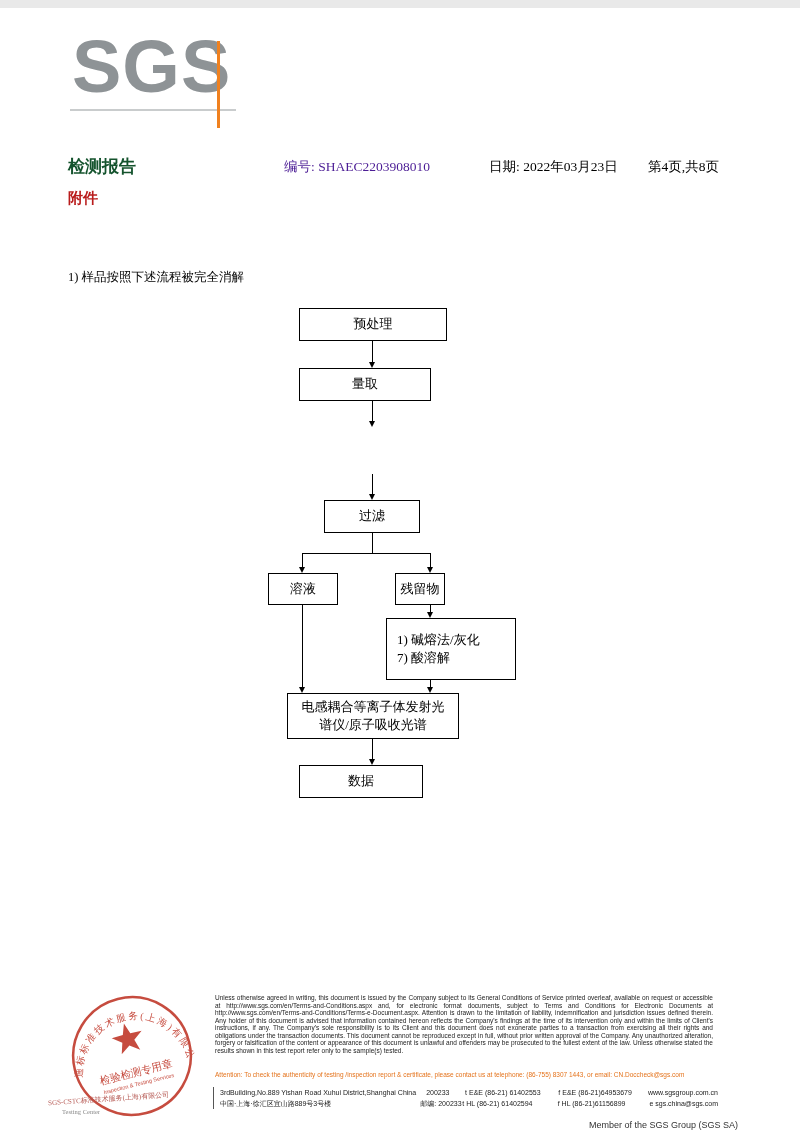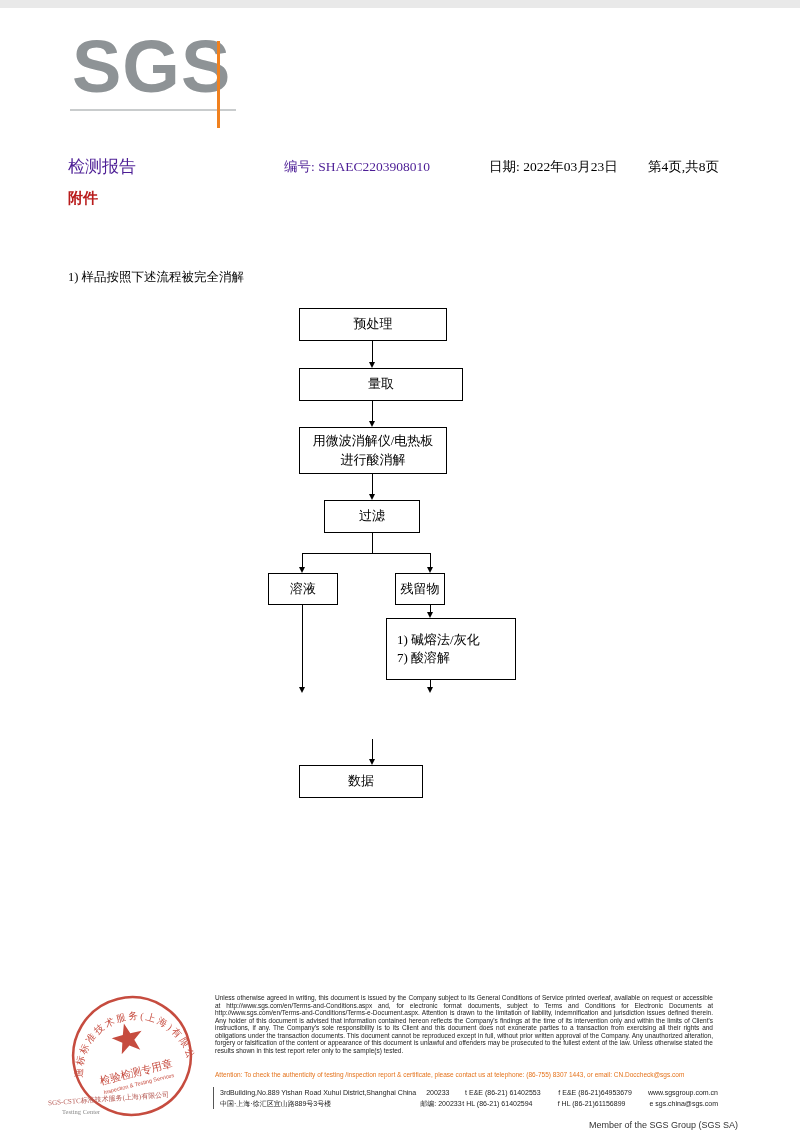--- a/index.html
+++ b/index.html
@@ -7,21 +7,21 @@
   body { font-family:"Liberation Serif", serif; }
   .page { position:relative; width:800px; height:1131px; background:#ffffff; margin:8px auto; overflow:hidden; }
 
   
   .logo-text { position:absolute; left:72px; top:22px; font-family:"Liberation Sans",sans-serif;
                font-weight:bold; font-size:74px; line-height:1; color:#8e9396; letter-spacing:1px; }
   .logo-hline { position:absolute; left:70px; top:101px; width:166px; height:2px; background:#c9cccd; }
   .logo-vline { position:absolute; left:217px; top:33px; width:3px; height:87px; background:#f0811f; }
 
   
-  .hdr-title { position:absolute; left:68px; top:147px; font-size:17px; font-weight:normal; color:#4c1d95; }
+  .hdr-title { position:absolute; left:68px; top:147px; font-size:17px; font-weight:bold; color:#14532d; }
   .hdr-no    { position:absolute; left:284px; top:150px; font-size:13.5px; color:#4c1d95; }
   .hdr-date  { position:absolute; left:489px; top:150px; font-size:13.5px; color:#000; }
   .hdr-page  { position:absolute; left:648px; top:150px; font-size:13.5px; color:#000; }
   .attachment{ position:absolute; left:68px; top:181px; font-size:15px; font-weight:bold; color:#b91c1c; }
   .doc-title { position:absolute; left:0; top:219px; width:100%; text-align:center; font-size:15.5px; font-weight:bold; color:#000; }
   .note      { position:absolute; left:68px; top:261px; font-size:12.5px; color:#000; }
 
   
   .fbox { position:absolute; border:1px solid #000; background:#fff; display:flex; flex-direction:column;
           align-items:center; justify-content:center; font-size:13px; line-height:1.4; color:#000; text-align:center; }
@@ -64,31 +64,27 @@
 
   <div class="note">1) 样品按照下述流程被完全消解</div>
 
   <div class="fbox" style="left:299px;top:300px;width:148px;height:33px">
     <span>预处理</span>
   </div>
 
   <div class="vline" style="left:372px;top:333px;height:21px"></div>
   <div class="ahead" style="left:369px;top:354px"></div>
 
-  <div class="fbox" style="left:299px;top:360px;width:164px;height:33px">
+  <div class="fbox" style="left:299px;top:360px;width:132px;height:33px">
     <span>量取</span>
   </div>
 
   <div class="vline" style="left:372px;top:393px;height:20px"></div>
   <div class="ahead" style="left:369px;top:413px"></div>
 
-  <div class="fbox" style="left:299px;top:419px;width:148px;height:47px">
-    <span>用微波消解仪/电热板</span>
-    <span>进行酸消解</span>
-  </div>
 
   <div class="vline" style="left:372px;top:466px;height:20px"></div>
   <div class="ahead" style="left:369px;top:486px"></div>
 
   <div class="fbox" style="left:324px;top:492px;width:96px;height:33px">
     <span>过滤</span>
   </div>
 
   <div class="vline" style="left:372px;top:525px;height:20px"></div>
   <div class="hline" style="left:302px;top:545px;width:129px"></div>
@@ -110,20 +106,24 @@
   <div class="fbox align-left" style="left:386px;top:610px;width:130px;height:62px">
     <span>1) 碱熔法/灰化</span>
     <span>7) 酸溶解</span>
   </div>
 
   <div class="vline" style="left:302px;top:597px;height:82px"></div>
   <div class="ahead" style="left:299px;top:679px"></div>
   <div class="vline" style="left:430px;top:672px;height:7px"></div>
   <div class="ahead" style="left:427px;top:679px"></div>
 
+  <div class="fbox" style="left:287px;top:685px;width:172px;height:46px">
+    <span>电感耦合等离子体发射光</span>
+    <span>谱仪/原子吸收光谱</span>
+  </div>
 
   <div class="vline" style="left:372px;top:731px;height:20px"></div>
   <div class="ahead" style="left:369px;top:751px"></div>
 
   <div class="fbox" style="left:299px;top:757px;width:124px;height:33px">
     <span>数据</span>
   </div>
 
   <svg class="stamp" viewBox="0 0 150 150">
     <circle cx="75" cy="75" r="58" fill="none" stroke="#c0392b" stroke-width="2.5"></circle>

